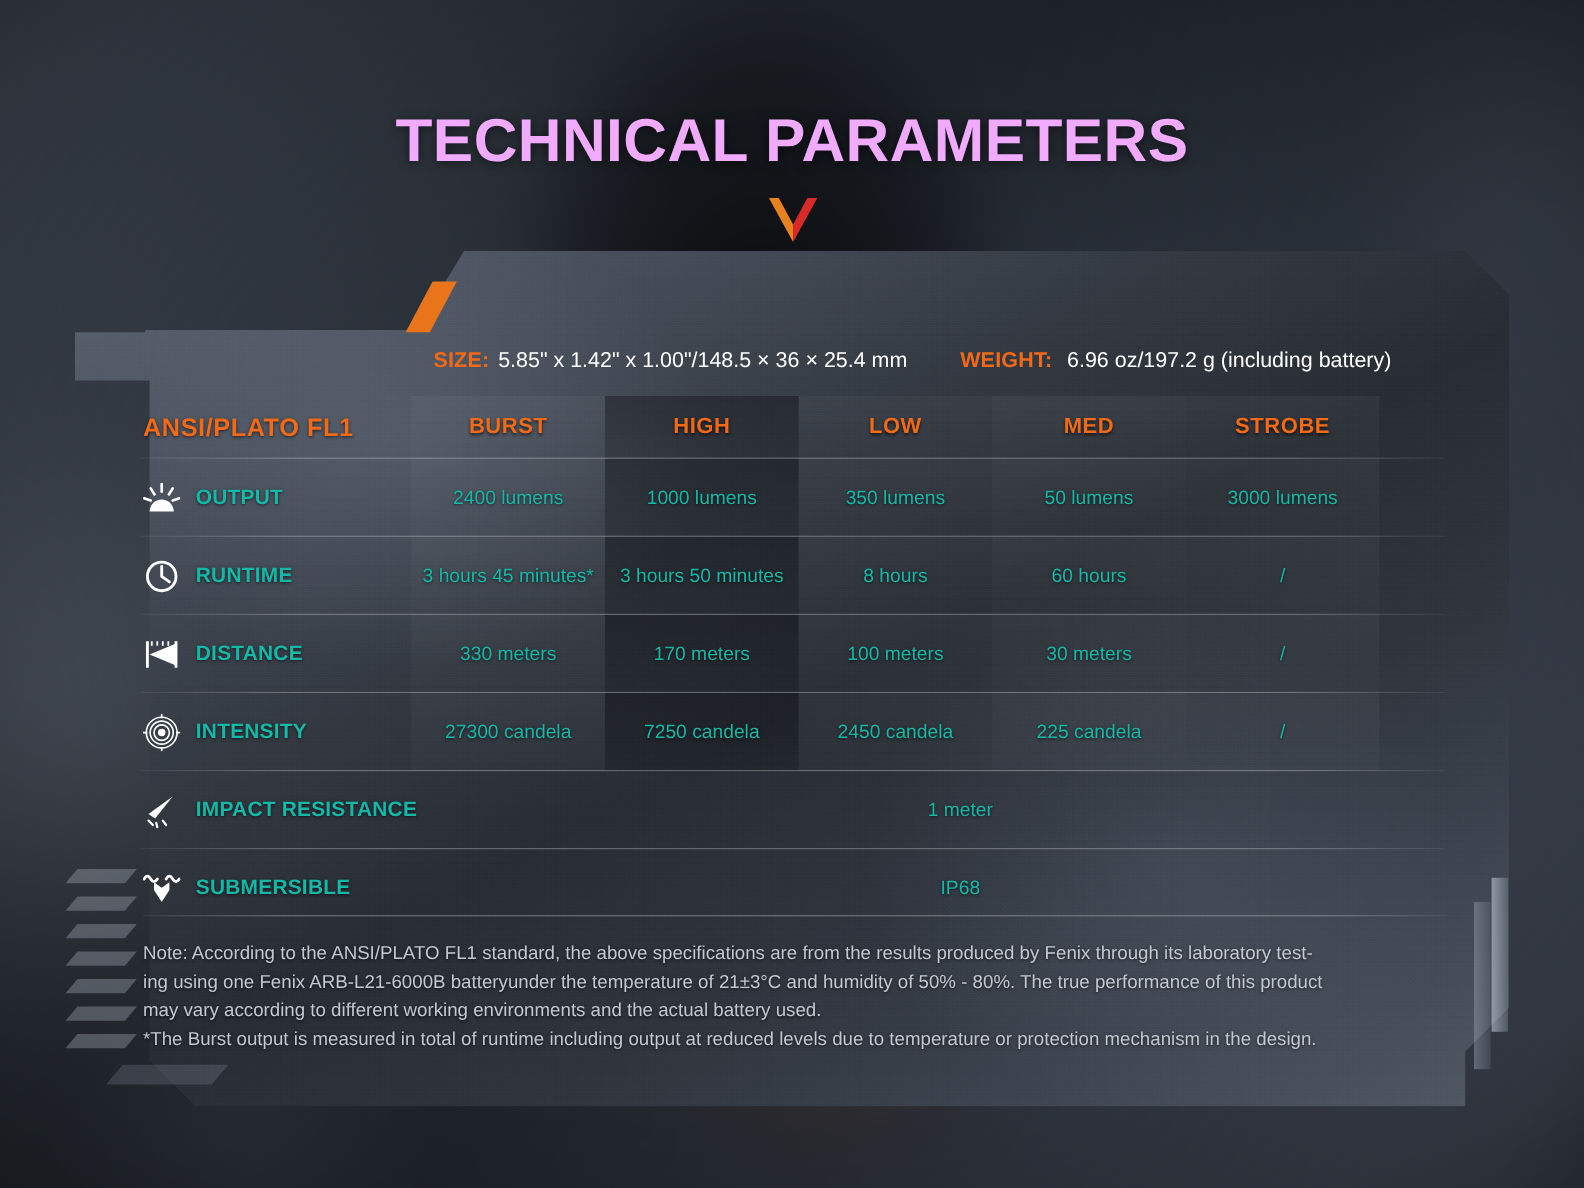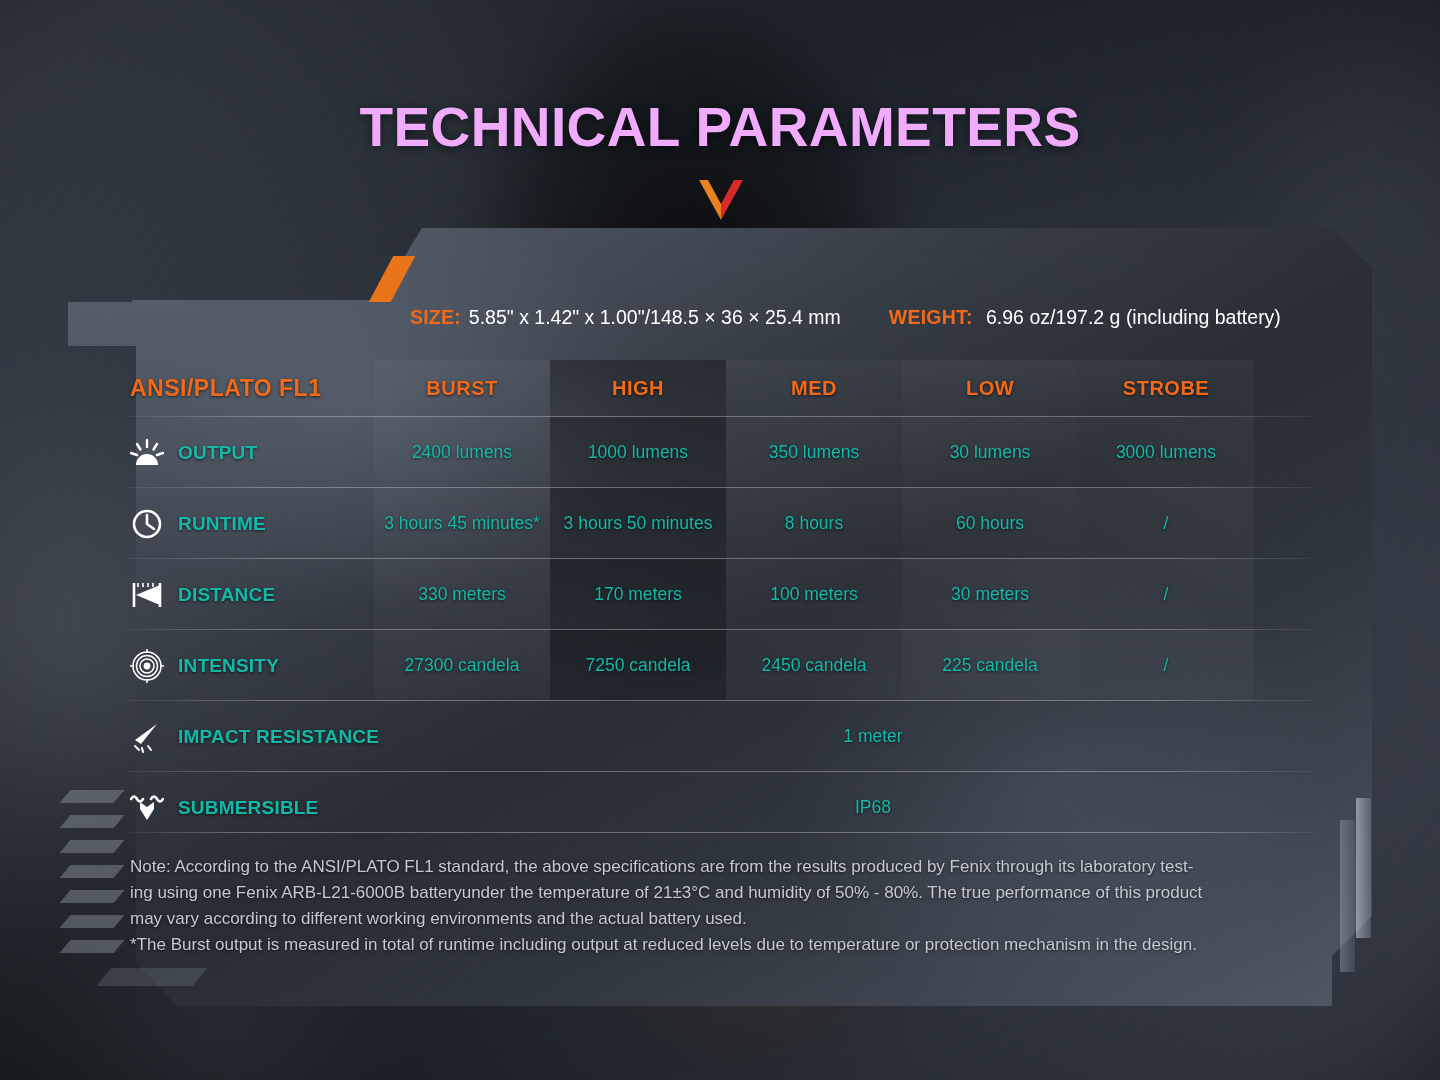--- a/index.html
+++ b/index.html
@@ -154,25 +154,25 @@
     top: 740px;
     width: 96px;
     height: 18px;
     background: rgba(150,160,176,0.22);
     transform: skewX(-40deg);
   }
 
   
   #specline {
     position: absolute;
-    left: 16px; top: 78px;
+    left: 0; top: 78px;
     width: 1304px;
     height: 34px;
     display: flex;
-    align-items: flex-start;
+    align-items: flex-end;
     padding-left: 326px;
     font-size: 19.5px;
     color: #ffffff;
     white-space: nowrap;
   }
   .spec-key {
     color: #f26a17;
     font-weight: bold;
     letter-spacing: 0.2px;
   }
@@ -331,22 +331,22 @@
 
     <div class="trow head">
       <div class="coltint tint-burst"></div>
       <div class="coltint tint-high"></div>
       <div class="coltint tint-med"></div>
       <div class="coltint tint-low"></div>
       <div class="coltint tint-strobe"></div>
       <div class="cell c-label">ANSI/PLATO FL1</div>
       <div class="cell c-burst">BURST</div>
       <div class="cell c-high">HIGH</div>
+      <div class="cell c-low">LOW</div>
       <div class="cell c-med">MED</div>
-      <div class="cell c-low">LOW</div>
       <div class="cell c-strobe">STROBE</div>
       <div class="rowline" style="bottom:0"></div>
     </div>
 
     <div class="trow data">
       <div class="coltint tint-burst"></div>
       <div class="coltint tint-high"></div>
       <div class="coltint tint-med"></div>
       <div class="coltint tint-low"></div>
       <div class="coltint tint-strobe"></div>
@@ -361,21 +361,21 @@
               <line x1="1" y1="14" x2="7" y2="16"></line>
               <line x1="33" y1="14" x2="27" y2="16"></line>
             </g>
           </svg>
         </span>
         <span>OUTPUT</span>
       </div>
       <div class="cell c-burst">2400 lumens</div>
       <div class="cell c-high">1000 lumens</div>
       <div class="cell c-med">350 lumens</div>
-      <div class="cell c-low">30 lumens</div>
+      <div class="cell c-low">50 lumens</div>
       <div class="cell c-strobe">3000 lumens</div>
       <div class="rowline" style="bottom:0"></div>
     </div>
 
     <div class="trow data">
       <div class="coltint tint-burst"></div>
       <div class="coltint tint-high"></div>
       <div class="coltint tint-med"></div>
       <div class="coltint tint-low"></div>
       <div class="coltint tint-strobe"></div>

